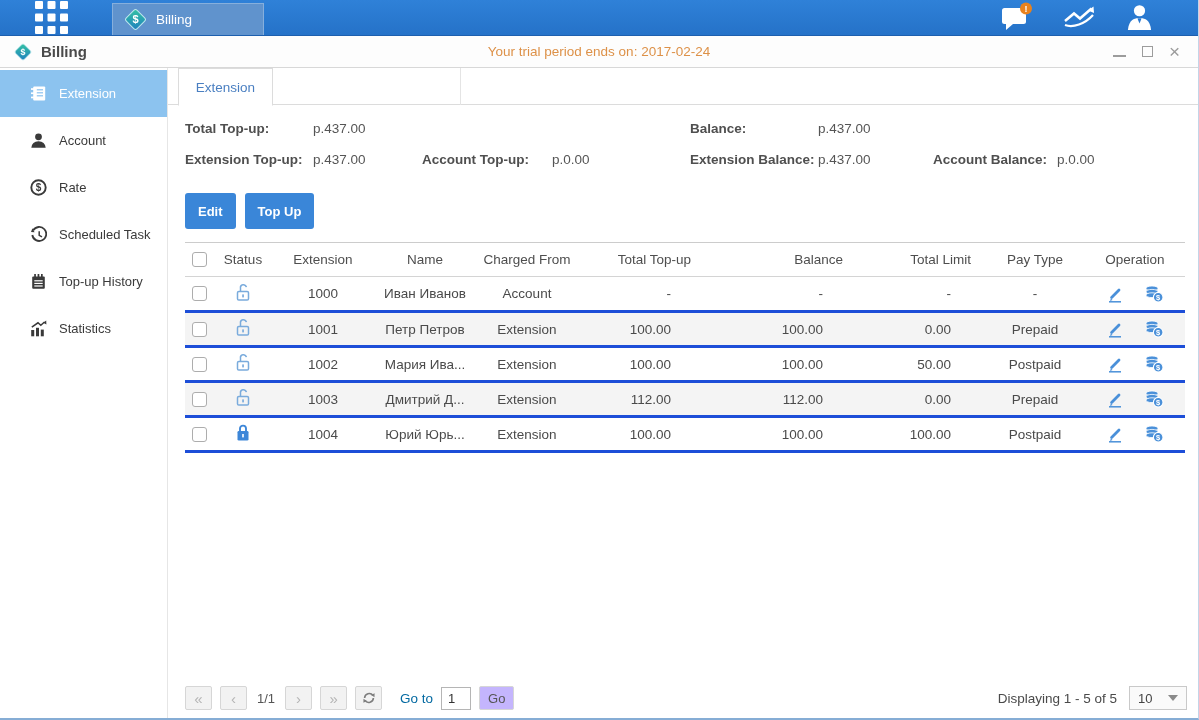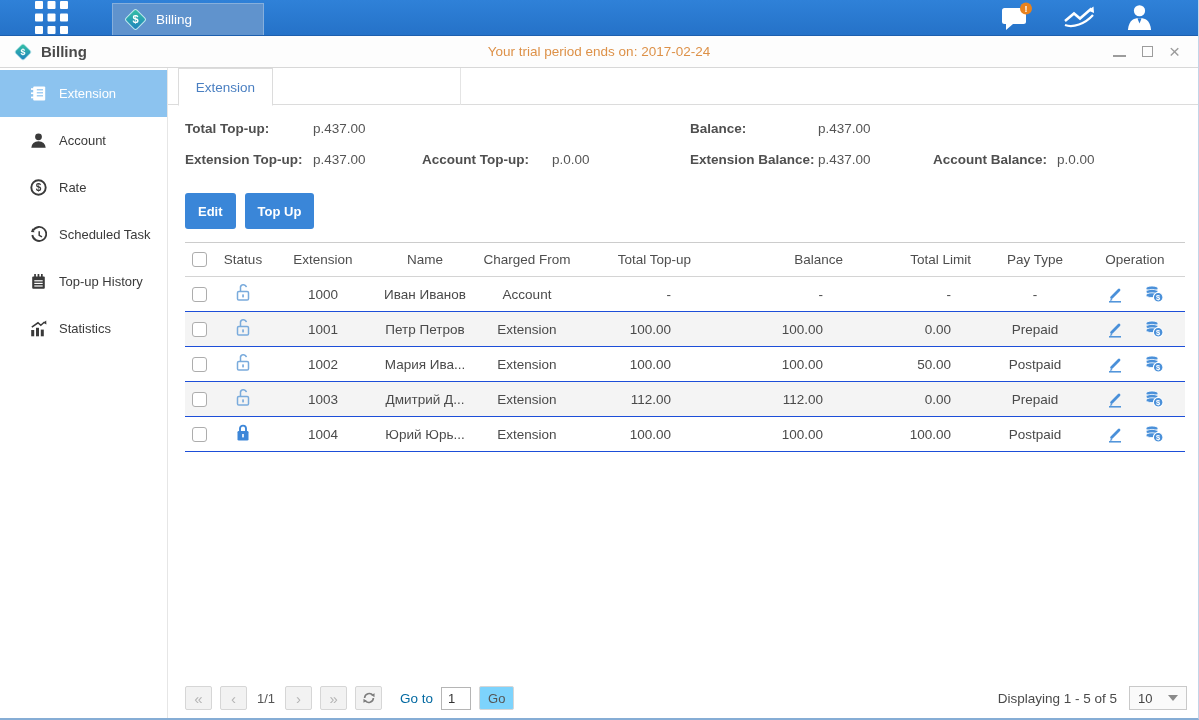--- a/index.html
+++ b/index.html
@@ -59,39 +59,39 @@
   .btn-blue { height:36px; padding:0 13px; background:#3a86d8; color:#fff; border:none;
               border-radius:3px; font-size:13px; font-weight:bold; cursor:pointer;
               font-family:"Liberation Sans","DejaVu Sans",sans-serif; }
 
   
   table { border-collapse:collapse; table-layout:fixed; width:1000px; margin:15px 17px 0;
           font-size:13.5px; color:#4a4a4a; flex-shrink:0; }
   thead tr { border-top:1px solid #cccccc; border-bottom:1px solid #d4d4d4; }
   th { font-weight:normal; color:#4e4e4e; height:34px; text-align:center; }
   td { height:35px; text-align:center; }
-  tbody tr { border-bottom:1px solid #1d4ed8; }
+  tbody tr { border-bottom:3px solid #1d4ed8; }
   tbody tr:nth-child(even) { background:#f4f4f4; }
   th.num { text-align:right; padding-right:14px; }
   td.num { text-align:right; padding-right:34px; }
   .cell-name { overflow:hidden; white-space:nowrap; }
   .checkbox { display:inline-block; width:15px; height:15px; border:1px solid #adadad;
               border-radius:3px; background:#fff; cursor:pointer; vertical-align:middle; }
   .op-ic { display:inline-flex; margin:0 8px; cursor:pointer; vertical-align:middle; }
 
   
   .footer { margin-top:auto; padding:0 15px 9px 17px; display:flex; align-items:center; flex-shrink:0; }
   .pgbtn { width:27px; height:24px; border:1px solid #d6d6d6; background:#f2f2f2; border-radius:2px;
            color:#b5b5b5; font-size:15px; display:inline-flex; align-items:center; justify-content:center;
            margin-right:8px; cursor:pointer; line-height:1; }
   .pgind { color:#555; font-size:13px; margin:0 10px 0 2px; }
   .goto-label { font-size:13.5px; color:#0369a1; margin:0 8px 0 10px; }
   .goto-input { width:30px; height:23px; border:1px solid #b5b5b5; font-size:13px; text-align:left;
                 padding-left:6px; color:#333; font-family:inherit; }
-  .go-btn { margin-left:8px; height:24px; padding:0 8px; border:1px solid #d6d6d6; background:#7dd3fc;
+  .go-btn { margin-left:8px; height:24px; padding:0 8px; border:1px solid #d6d6d6; background:#c4b5fd;
             border-radius:2px; font-size:13px; color:#555; cursor:pointer; font-family:inherit; }
   .foot-right { margin-left:auto; display:flex; align-items:center; gap:12px; }
   .displaying { font-size:13.5px; color:#4a4a4a; }
   .pagesize { width:58px; height:24px; border:1px solid #c9c9c9; background:#fafafa; display:flex;
               align-items:center; padding:0 8px; justify-content:space-between; cursor:pointer;
               font-size:13px; color:#444; }
   .caret { width:0; height:0; border-left:5px solid transparent; border-right:5px solid transparent;
            border-top:6px solid #8a8a8a; }
 </style>
 </head>

